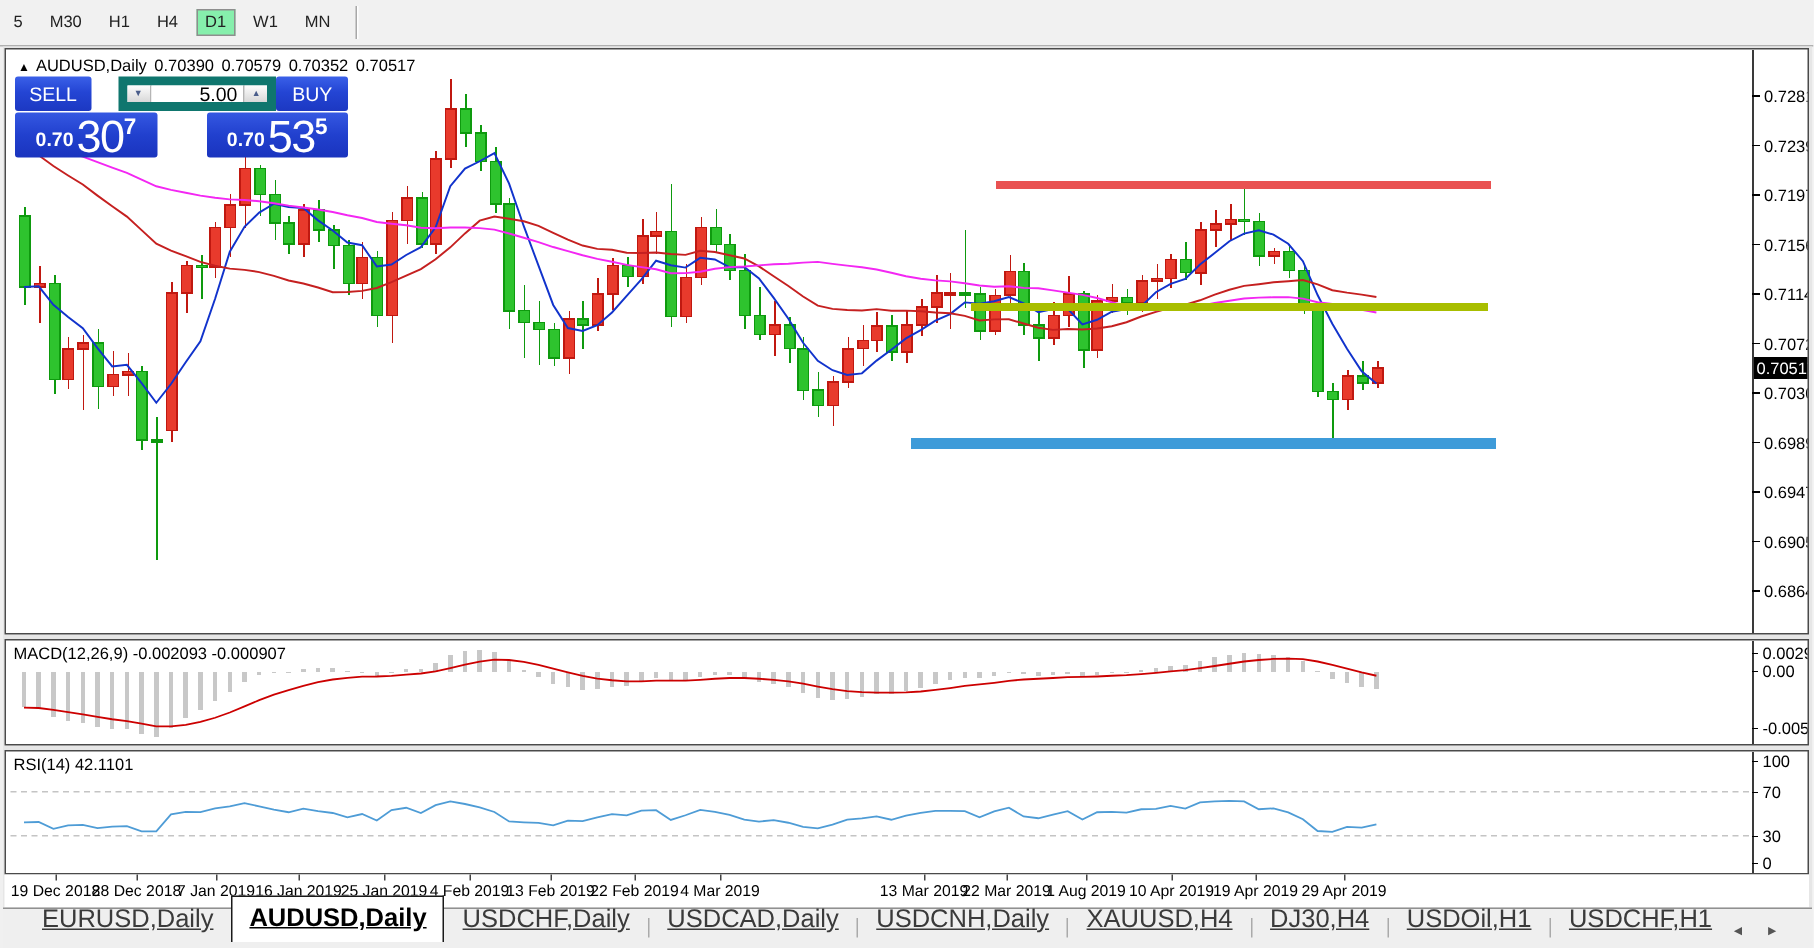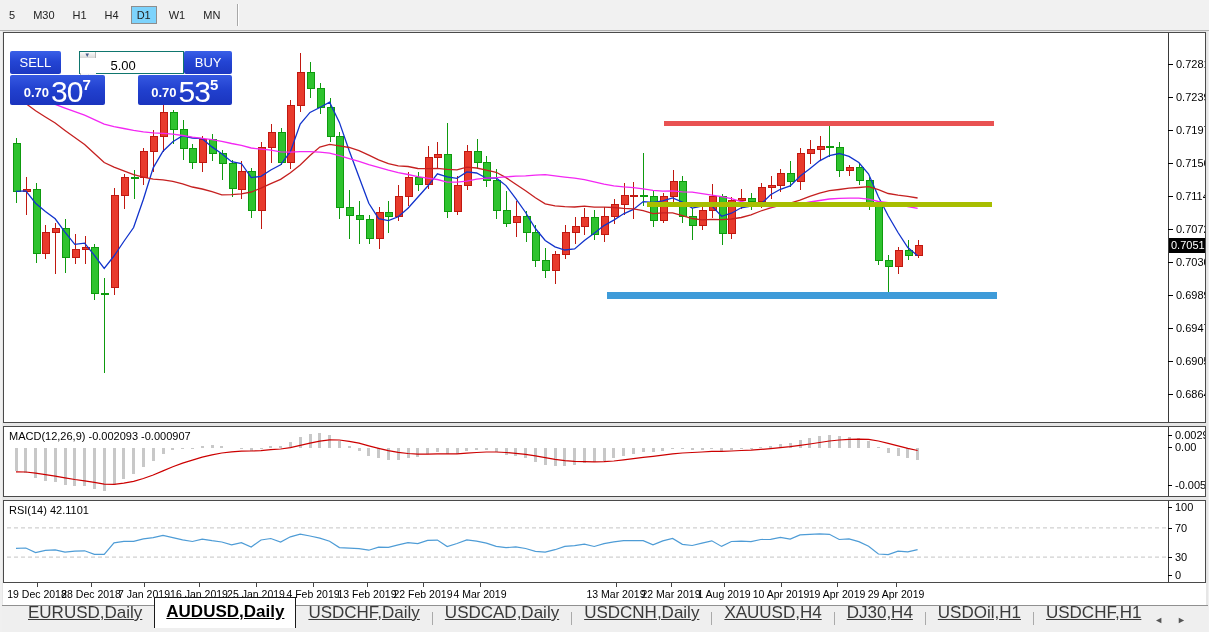--- a/index.html
+++ b/index.html
@@ -3,21 +3,21 @@
 <meta charset="utf-8">
 <style>
   * { box-sizing: border-box; margin: 0; padding: 0; }
   html,body { width:1209px; height:632px; overflow:hidden; background:#F0F0F0;
     font-family:"Liberation Sans","DejaVu Sans",sans-serif; position:relative; }
 
   
   #toolbar { position:absolute; left:0; top:0; width:1209px; height:31px;
     background:#F1F1F1; border-bottom:1px solid #B0B0B0; display:flex; align-items:center; }
   .tf { font-size:11px; color:#222; padding:3px 6px; margin:0 3px; cursor:default; }
-  .tf.active { background:#7dd3fc; border:1px solid #8E8E8E; padding:2px 5px; }
+  .tf.active { background:#86efac; border:1px solid #8E8E8E; padding:2px 5px; }
   .tf-sep { width:2px; height:22px; border-left:1px solid #A8A8A8; border-right:1px solid #FFF; margin:0 8px; }
 
   
   #chart-window { position:absolute; left:2px; top:31px; width:1206px; height:601px; background:#E6E6E6; }
   .panel { position:absolute; left:1px; width:1203px; background:#FFF; border:1px solid #4A4A4A; }
   #main-panel  { top:1px;   height:391px; }
   #macd-panel  { top:395px; height:71px; }
   #rsi-panel   { top:469px; height:83px; }
   .panel svg { position:absolute; left:0; top:0; }
 
@@ -29,21 +29,21 @@
   #symbol-header .arrow { font-size:8px; margin-right:4px; }
 
   
   #trade-panel { position:absolute; left:6px; top:18px; width:222px; }
   .tp-row1 { display:flex; height:23px;justify-content:center; }
   .tp-row2 { display:flex; height:30px; margin-top:1px;gap:28px; }
   .tp-btn { border:none; color:#FFF; font-size:13px; font-family:inherit; cursor:pointer;
     background:linear-gradient(180deg,#3A60E8 0%,#2445D4 45%,#1C38C2 100%); border-radius:2px; }
   .tp-sell-btn { width:52px; }
   .tp-buy-btn { width:49px; }
-  .tp-vol { display:flex; width:108px; height:23px; border:1px solid #0f766e; background:#FFF; margin-left:18px;flex-direction:column; }
+  .tp-vol { display:flex; width:108px; height:23px; border:6px solid #0f766e; background:#FFF; margin-left:18px; }
   .tp-spin { width:16px; border:none; background:linear-gradient(180deg,#FDFDFD,#D8D8D8);
     font-size:6px; color:#4A5D8A; cursor:pointer; }
   .tp-spin.dn { border-right:1px solid #B5B5B5; }
   .tp-spin.up { border-left:1px solid #B5B5B5; }
   .tp-vol-input { flex:1; border:none; outline:none; text-align:right; font-size:13px;
     font-family:inherit; padding-right:4px; color:#000; width:60px; }
   .tp-price { width:107px; color:#FFF; display:flex; align-items:flex-end; justify-content:center;
     padding-bottom:1px; border-radius:2px;
     background:linear-gradient(180deg,#3558E2 0%,#2140CE 50%,#1A34BE 100%); }
   .tp-price-buy { margin-left:5px; }
@@ -299,20 +299,23 @@
           <line x1="1164" y1="328" x2="1169" y2="328" stroke="#000" stroke-width="1"></line>
           <text x="1172" y="332" font-size="11" fill="#000000" font-family="&quot;Liberation Sans&quot;,&quot;DejaVu Sans&quot;,sans-serif">0.69050</text>
           <line x1="1164" y1="361" x2="1169" y2="361" stroke="#000" stroke-width="1"></line>
           <text x="1172" y="365" font-size="11" fill="#000000" font-family="&quot;Liberation Sans&quot;,&quot;DejaVu Sans&quot;,sans-serif">0.68640</text>
           <line x1="1164" y1="394" x2="1169" y2="394" stroke="#000" stroke-width="1"></line>
           <text x="1172" y="398" font-size="11" fill="#000000" font-family="&quot;Liberation Sans&quot;,&quot;DejaVu Sans&quot;,sans-serif">0.68220</text>
           <rect x="1165" y="204.8" width="36" height="15" fill="#000000"></rect>
           <text x="1167" y="216.34183006535974" font-size="11" fill="#FFFFFF" font-family="&quot;Liberation Sans&quot;,&quot;DejaVu Sans&quot;,sans-serif">0.70517</text>
         </g>
       </svg>
+    <div id="symbol-header">
+      <span class="arrow">▲</span><span>AUDUSD,Daily</span><span>0.70390</span><span>0.70579</span><span>0.70352</span><span>0.70517</span>
+    </div>
 
     <div id="trade-panel">
       <div class="tp-row1">
         <button class="tp-btn tp-sell-btn">SELL</button>
         <div class="tp-vol">
           <button class="tp-spin dn"><span>▼</span></button>
           <input class="tp-vol-input" value="5.00" style="">
           <button class="tp-spin up"><span>▲</span></button>
         </div>
         <button class="tp-btn tp-buy-btn">BUY</button>

